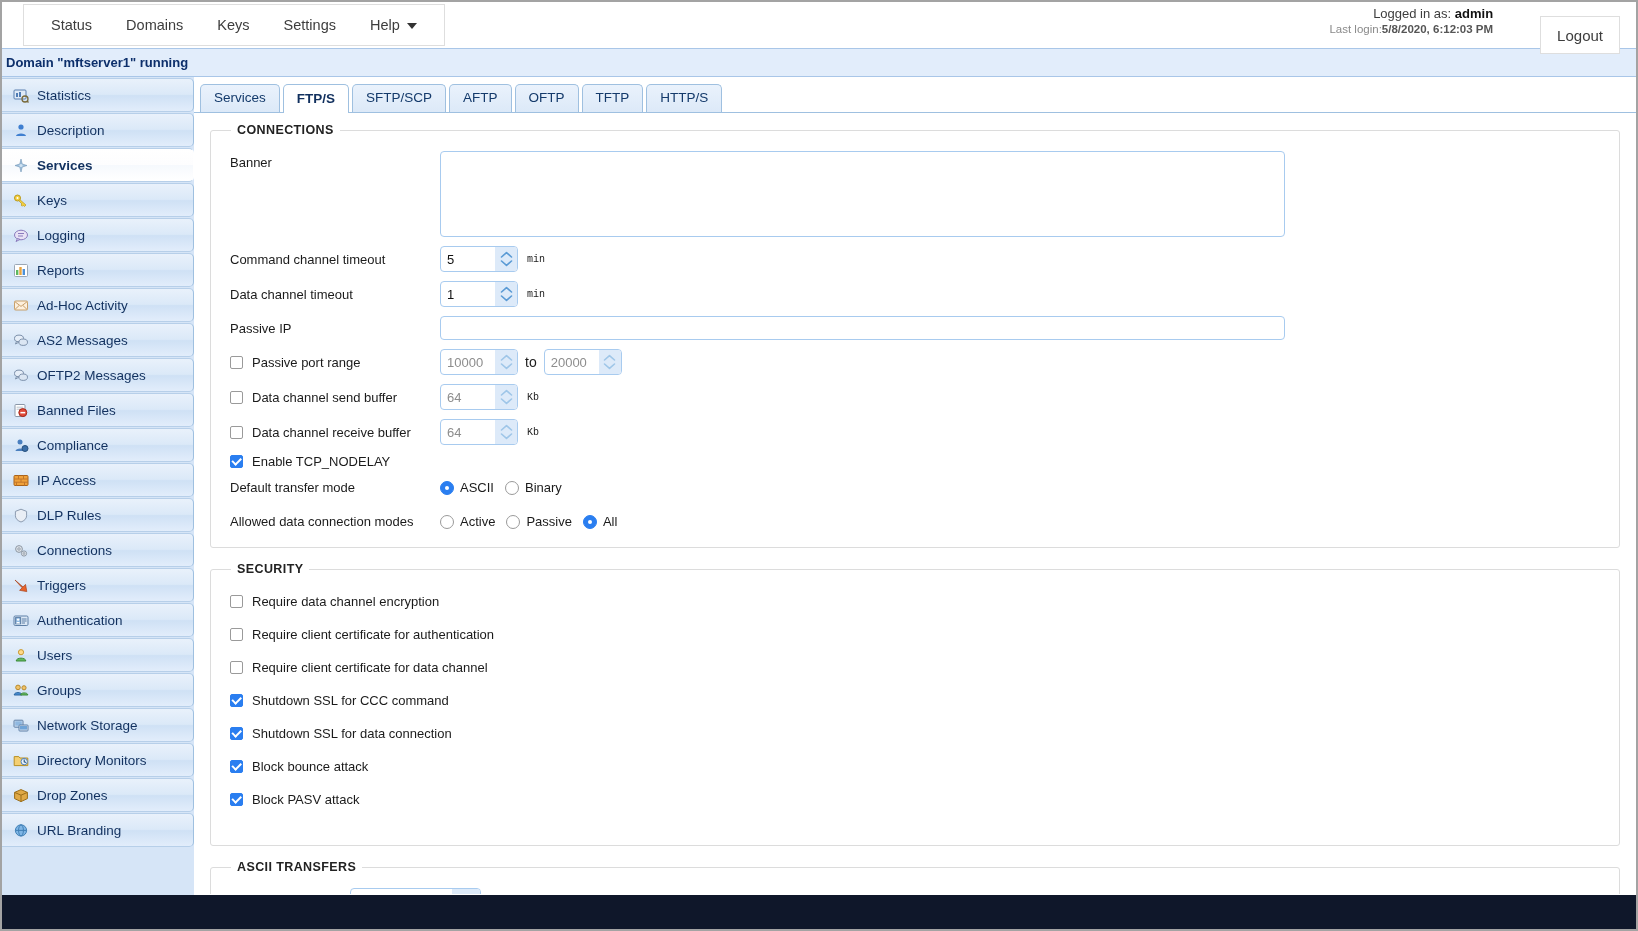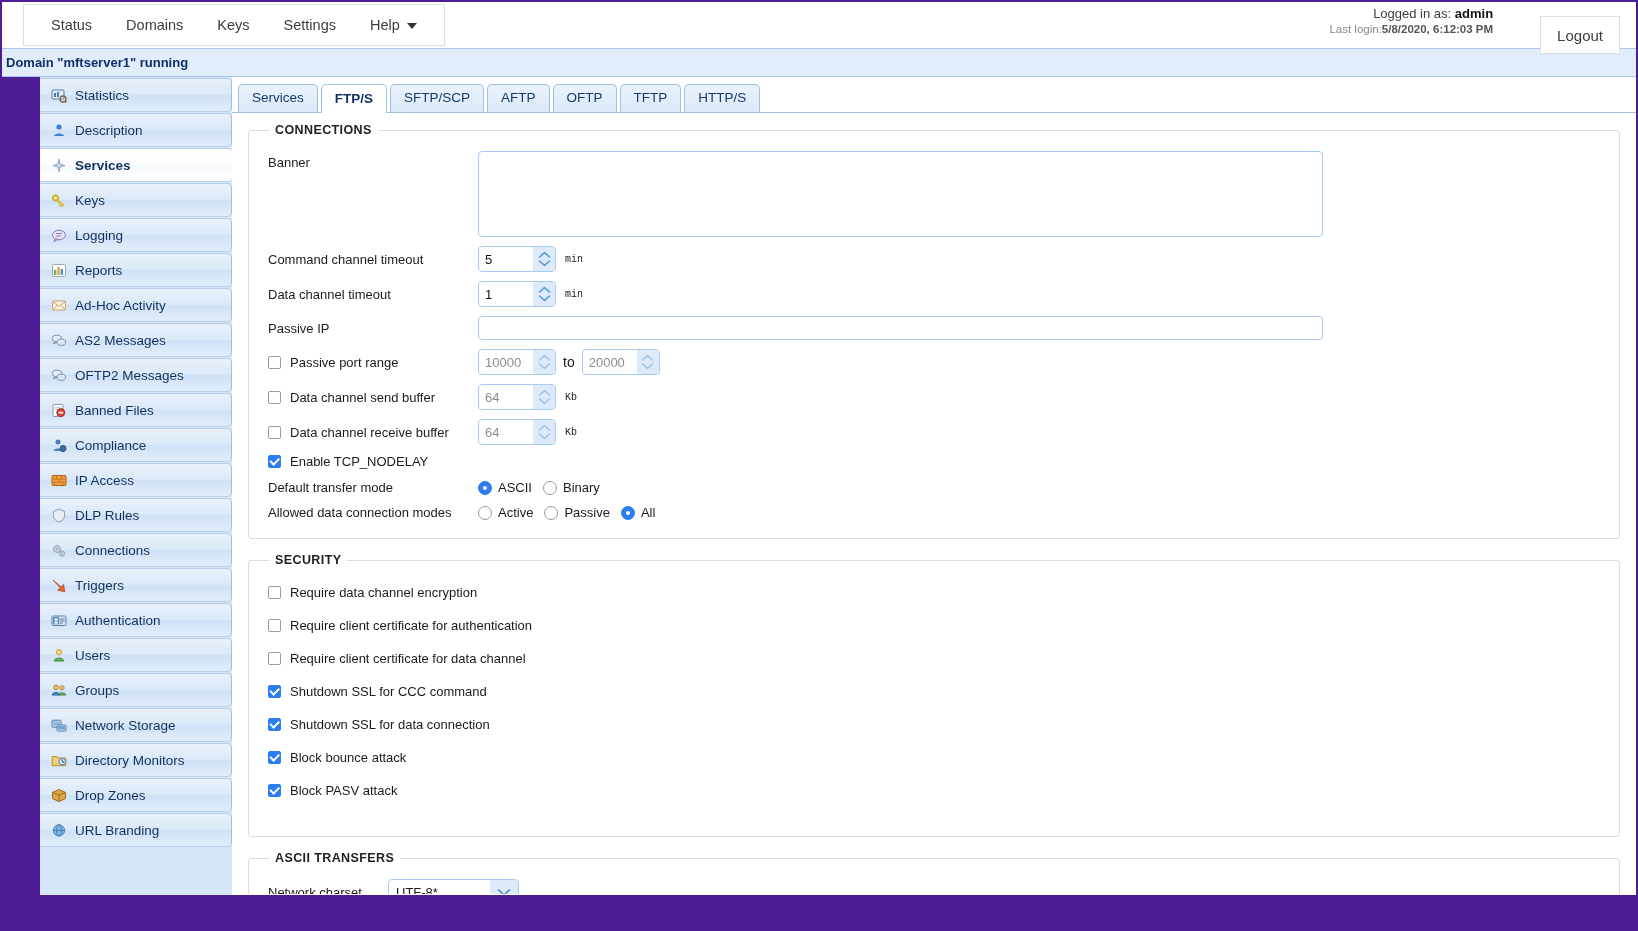--- a/index.html
+++ b/index.html
@@ -8,23 +8,23 @@
     width: 1638px; height: 931px;
     overflow: hidden;
     background: #ffffff;
     font-family: "Liberation Sans", sans-serif;
     font-size: 13px;
     color: #1b1b1b;
   }
   #app {
     position: relative;
     width: 1638px; height: 931px;
-    border: 2px solid #4c1d95;
+    border: 2px solid #a3a3a3;
     overflow: hidden;
-    background: #4c1d95;
+    background: #0f172a;
   }
 
   
   .topbar {
     position: relative;
     height: 46px;
     background: #ffffff;
     border-bottom: 1px solid #ffffff;
   }
   .menu-shell {
@@ -94,21 +94,21 @@
     border-bottom: 1px solid #a9c6e8;
     display: flex;
     align-items: center;
     padding-left: 4px;
     font-weight: bold;
     font-size: 13px;
     color: #0d2f6b;
   }
 
   
-  .body-split { display: flex; height: 818px; padding-left: 38px; }
+  .body-split { display: flex; height: 818px; }
 
   
   .sidebar {
     width: 192px;
     flex: 0 0 192px;
     background: #d6e5f7;
     padding: 1px 0 0 0;
     overflow: hidden;
   }
   .side-item {
@@ -757,21 +757,21 @@
               </span>
             </div>
             <span class="unit">Kb</span>
           </div>
 
           <div class="cb-row" style="margin-bottom:11px;">
             <span class="cb on"></span>
             <span class="cb-label">Enable TCP_NODELAY</span>
           </div>
 
-          <div class="row" style="margin-bottom:10px;">
+          <div class="row" style="margin-bottom:19px;">
             <div class="row-label">Default transfer mode</div>
             <div class="radio-wrap" id="transfer-mode-radios">
                 <label class="radio-opt">
                   <span class="rd on"></span>
                   <span>ASCII</span>
                 </label>
                 <label class="radio-opt">
                   <span class="rd"></span>
                   <span>Binary</span>
                 </label>

